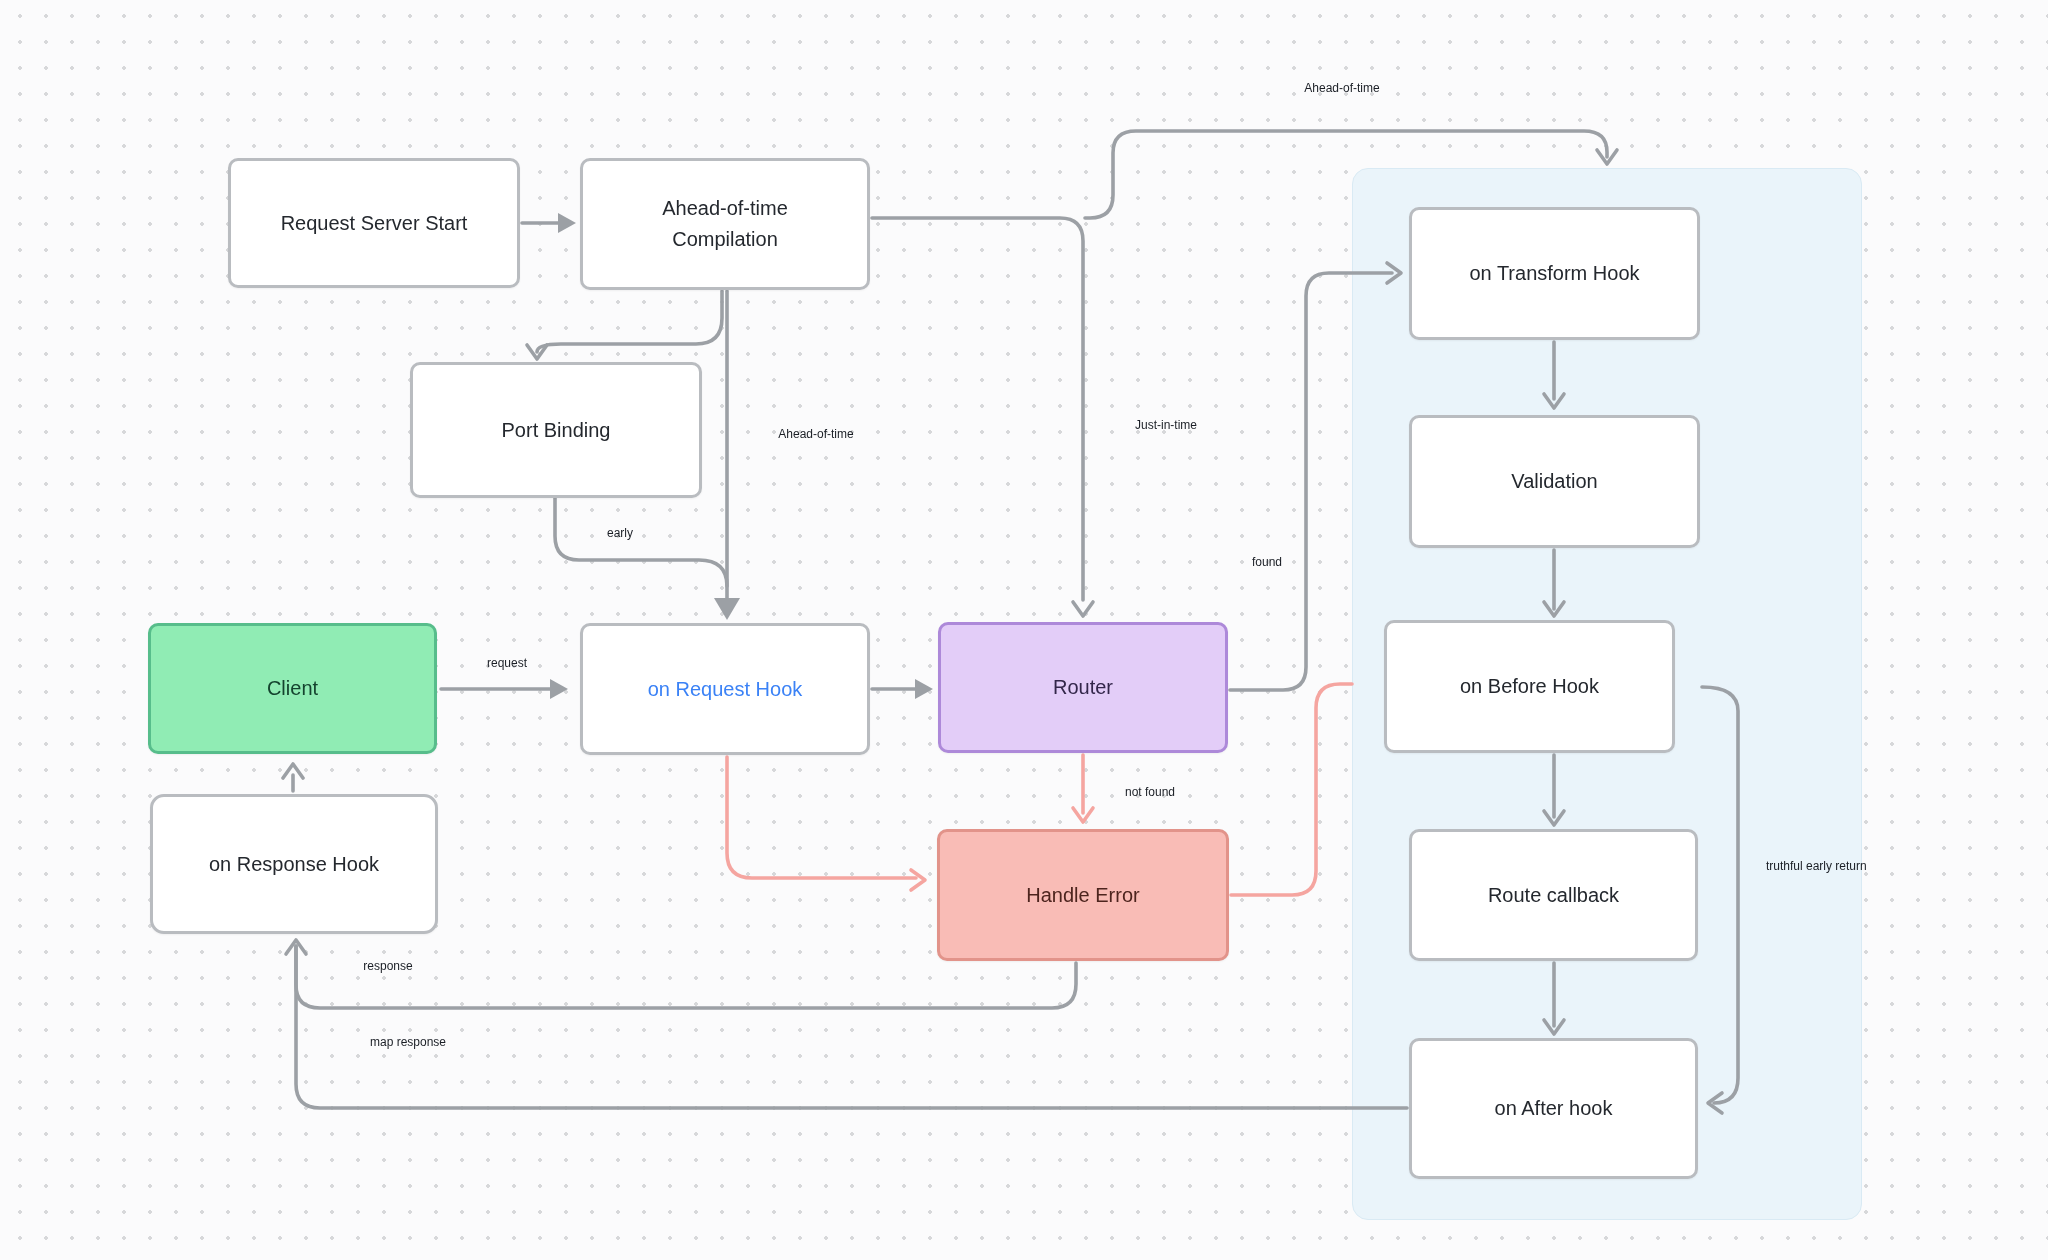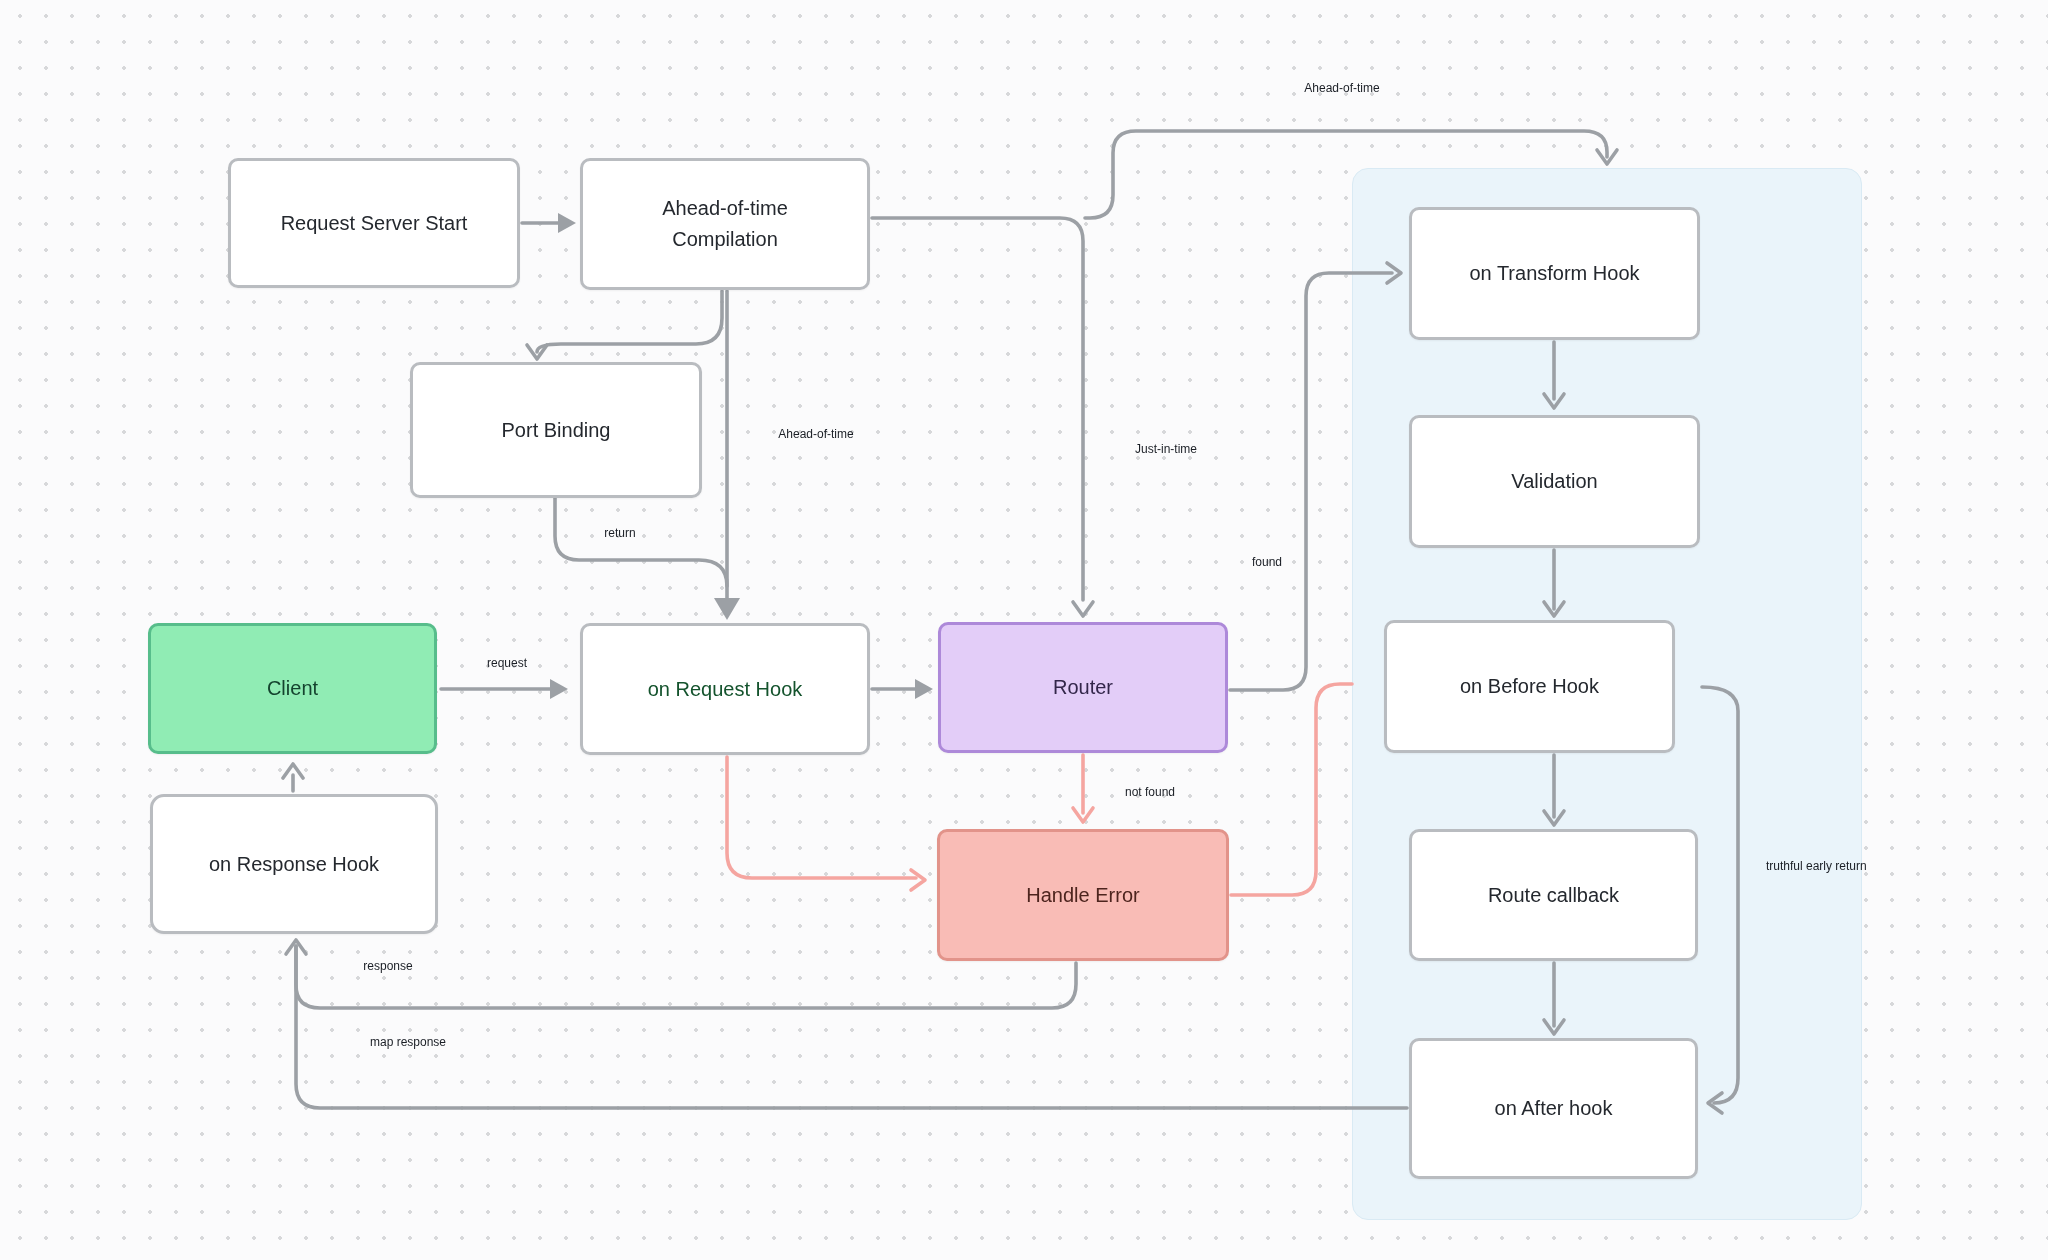--- a/index.html
+++ b/index.html
@@ -97,21 +97,21 @@
     </div>
     <div class="node" style="left: 580px; top: 158px; width: 290px; height: 132px; background: rgb(255, 255, 255); border-color: rgb(185, 188, 192); color: rgb(36, 40, 46);">
       <span>Ahead-of-time Compilation</span>
     </div>
     <div class="node" style="left: 410px; top: 362px; width: 292px; height: 136px; background: rgb(255, 255, 255); border-color: rgb(185, 188, 192); color: rgb(36, 40, 46);">
       <span>Port Binding</span>
     </div>
     <div class="node" style="left: 148px; top: 623px; width: 289px; height: 131px; background: rgb(144, 236, 180); border-color: rgb(87, 189, 139); color: rgb(20, 67, 46);">
       <span>Client</span>
     </div>
-    <div class="node" style="left: 580px; top: 623px; width: 290px; height: 132px; background: rgb(255, 255, 255); border-color: rgb(185, 188, 192); color: #14532d;">
+    <div class="node" style="left: 580px; top: 623px; width: 290px; height: 132px; background: rgb(255, 255, 255); border-color: rgb(185, 188, 192); color: #3b82f6;">
       <span>on Request Hook</span>
     </div>
     <div class="node" style="left: 938px; top: 622px; width: 290px; height: 131px; background: rgb(227, 205, 248); border-color: rgb(173, 137, 217); color: rgb(51, 38, 74);">
       <span>Router</span>
     </div>
     <div class="node" style="left: 937px; top: 829px; width: 292px; height: 132px; background: rgb(249, 188, 182); border-color: rgb(226, 147, 138); color: rgb(77, 36, 30);">
       <span>Handle Error</span>
     </div>
     <div class="node" style="left: 150px; top: 794px; width: 288px; height: 140px; background: rgb(255, 255, 255); border-color: rgb(185, 188, 192); color: rgb(36, 40, 46); border-radius: 14px;">
       <span>on Response Hook</span>
@@ -126,21 +126,21 @@
       <span>on Before Hook</span>
     </div>
     <div class="node" style="left: 1409px; top: 829px; width: 289px; height: 132px; background: rgb(255, 255, 255); border-color: rgb(185, 188, 192); color: rgb(36, 40, 46);">
       <span>Route callback</span>
     </div>
     <div class="node" style="left: 1409px; top: 1038px; width: 289px; height: 141px; background: rgb(255, 255, 255); border-color: rgb(185, 188, 192); color: rgb(36, 40, 46);">
       <span>on After hook</span>
     </div>
     <div class="edge-label" style="color: rgb(27, 31, 38); left: 1342px; top: 88px; transform: translate(-50%, -50%);">Ahead-of-time</div>
     <div class="edge-label" style="color: rgb(27, 31, 38); left: 816px; top: 434px; transform: translate(-50%, -50%);">Ahead-of-time</div>
-    <div class="edge-label" style="color: rgb(27, 31, 38); left: 1166px; top: 425px; transform: translate(-50%, -50%); margin-top: 24px;">Just-in-time</div>
-    <div class="edge-label" style="color: rgb(27, 31, 38); left: 620px; top: 533px; transform: translate(-50%, -50%);">return</div>
+    <div class="edge-label" style="color: rgb(27, 31, 38); left: 1166px; top: 425px; transform: translate(-50%, -50%);">Just-in-time</div>
+    <div class="edge-label" style="color: rgb(27, 31, 38); left: 620px; top: 533px; transform: translate(-50%, -50%);">early</div>
     <div class="edge-label" style="color: rgb(27, 31, 38); left: 507px; top: 663px; transform: translate(-50%, -50%);">request</div>
     <div class="edge-label" style="color: rgb(27, 31, 38); left: 1267px; top: 562px; transform: translate(-50%, -50%);">found</div>
     <div class="edge-label" style="color: rgb(27, 31, 38); left: 1150px; top: 792px; transform: translate(-50%, -50%);">not found</div>
     <div class="edge-label" style="color: rgb(27, 31, 38); left: 388px; top: 966px; transform: translate(-50%, -50%);">response</div>
     <div class="edge-label" style="color: rgb(27, 31, 38); left: 408px; top: 1042px; transform: translate(-50%, -50%);">map response</div>
     <div class="edge-label wrap" style="color: rgb(27, 31, 38); left: 1766px; top: 852px; width: 112px;">truthful early return</div>
   </div>
 
 </body></html>

